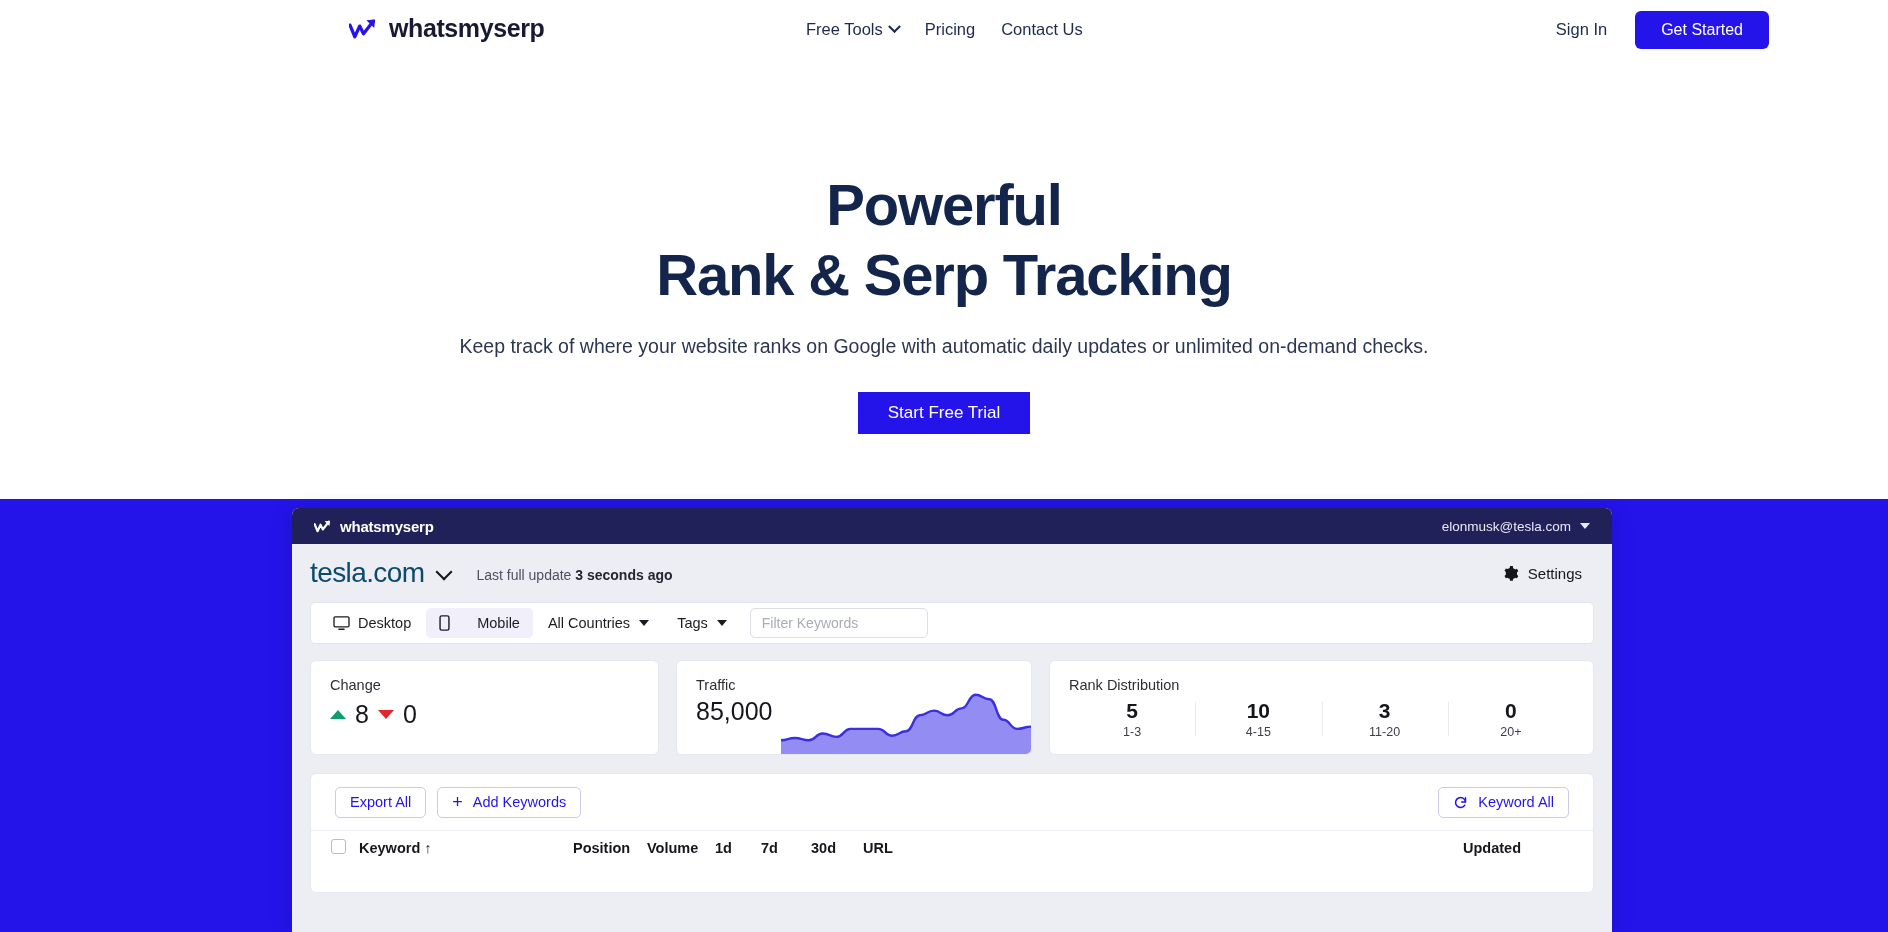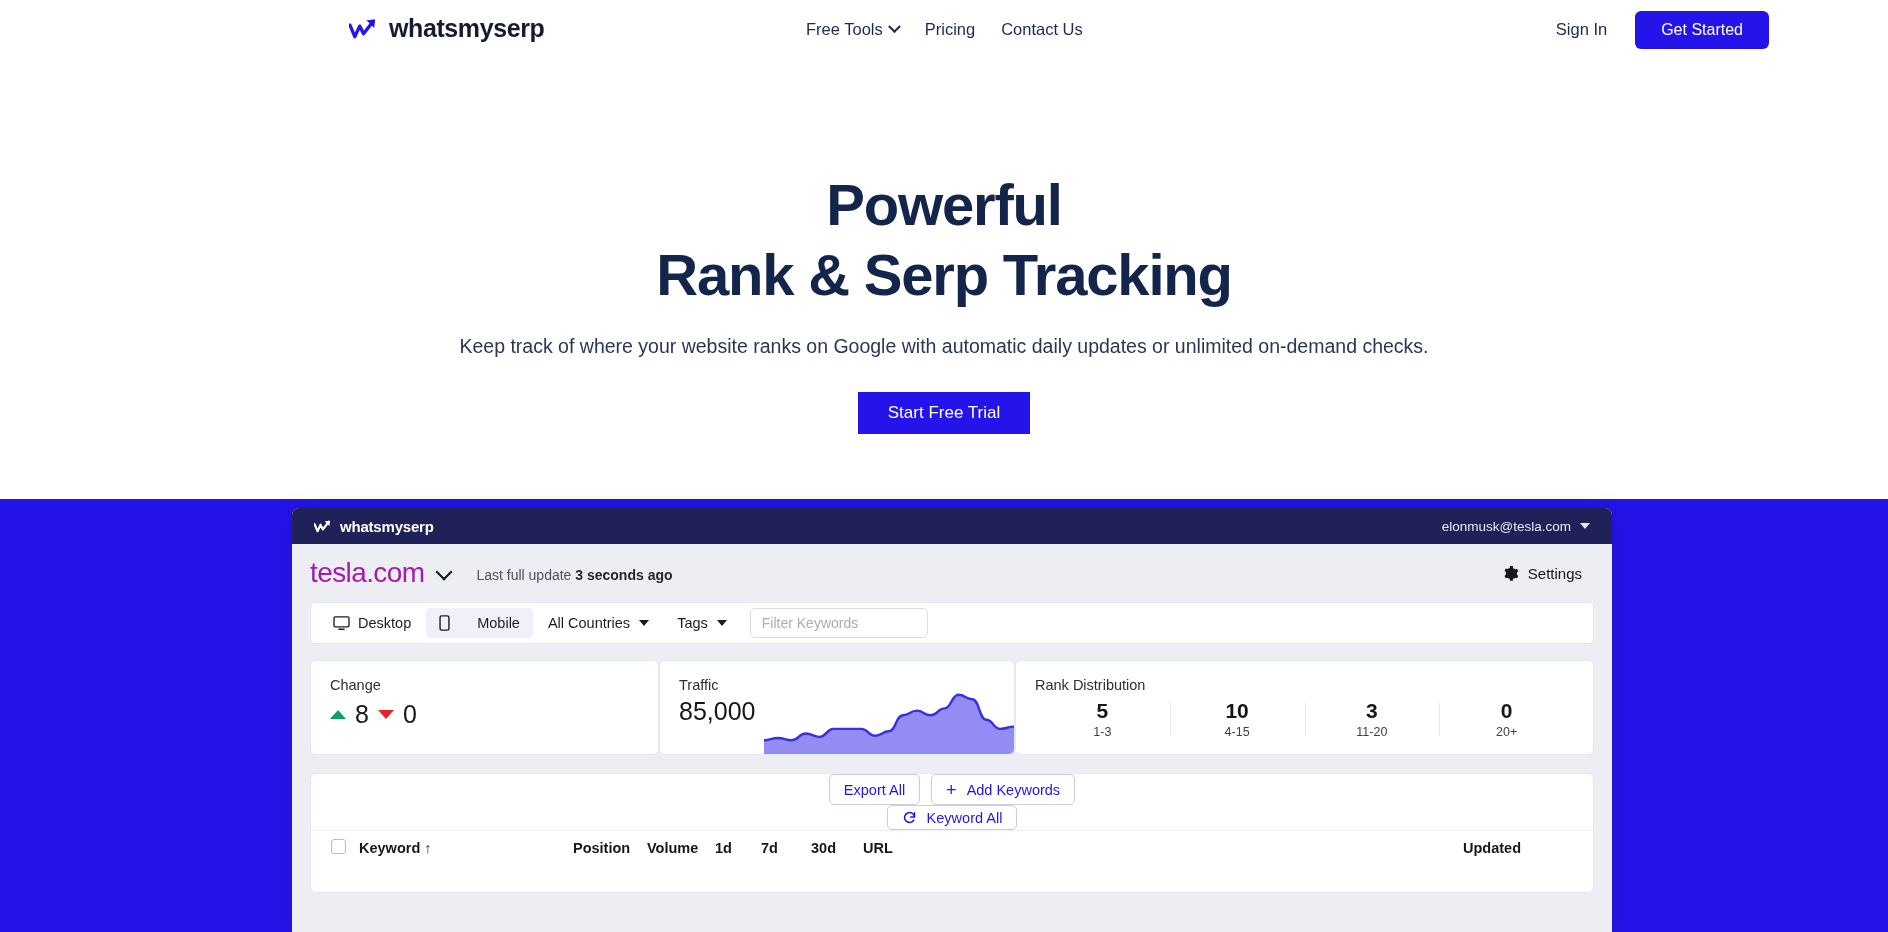--- a/index.html
+++ b/index.html
@@ -118,21 +118,21 @@
     border-top: 6px solid #e9e9f5;
   }
 
   .app-title-row {
     height: 58px; display: flex; align-items: center;
     padding: 0 30px 0 18px;
     justify-content: space-between;
   }
   .app-title-left { display: flex; align-items: baseline; gap: 0; }
   .domain-title {
-    font-size: 28px; color: #a21caf; font-weight: 400; letter-spacing: -0.6px;
+    font-size: 28px; color: #0c4a6e; font-weight: 400; letter-spacing: -0.6px;
   }
   .domain-chev {
     display: inline-block; margin-left: 14px;
     width: 12px; height: 12px;
     border-right: 2.5px solid #15161c; border-bottom: 2.5px solid #15161c;
     transform: rotate(45deg); position: relative; top: -4px;
     cursor: pointer;
   }
   .last-update {
     font-size: 14px; color: #4d5160; margin-left: 26px; position: relative; top: -2px;
@@ -171,21 +171,21 @@
     margin-left: 8px;
     width: 178px; height: 30px;
     border: 1px solid #dcdee6; border-radius: 5px;
     padding: 0 11px; font-size: 14px; font-family: inherit;
     color: #1b1c22; background: #fff;
   }
   .filter-input::placeholder { color: #a9acb8; }
 
   
   .cards {
-    display: flex; 
+    display: flex; gap: 17px;
     margin: 16px 18px 0 18px;
   }
   .card {
     background: #fff; border-radius: 6px;
     border: 1px solid #e6e8ef;
     height: 95px; padding: 16px 19px;
     position: relative; overflow: hidden;
   }
   .card-change { width: 349px; }
   .card-traffic { width: 356px; }
@@ -220,21 +220,21 @@
 
   
   .table-panel {
     background: #fff; border-radius: 6px;
     border: 1px solid #e6e8ef;
     margin: 18px 18px 0 18px;
     height: 120px;
   }
   .table-actions {
     height: 56px; display: flex; align-items: center;
-    padding: 0 4px; justify-content: space-between; flex-direction: column;
+    padding: 0 24px; justify-content: space-between;
   }
   .actions-left { display: flex; align-items: center; gap: 11px; }
   .btn-outline {
     background: #fff; border: 1px solid #cbcbe8; color: #2414ea;
     font-size: 14.5px; font-family: inherit;
     height: 31px; padding: 0 14px; border-radius: 5px; cursor: pointer;
     display: inline-flex; align-items: center; gap: 10px;
   }
   .plus {
     font-size: 18px; line-height: 1; color: #2414ea; font-weight: 400;

